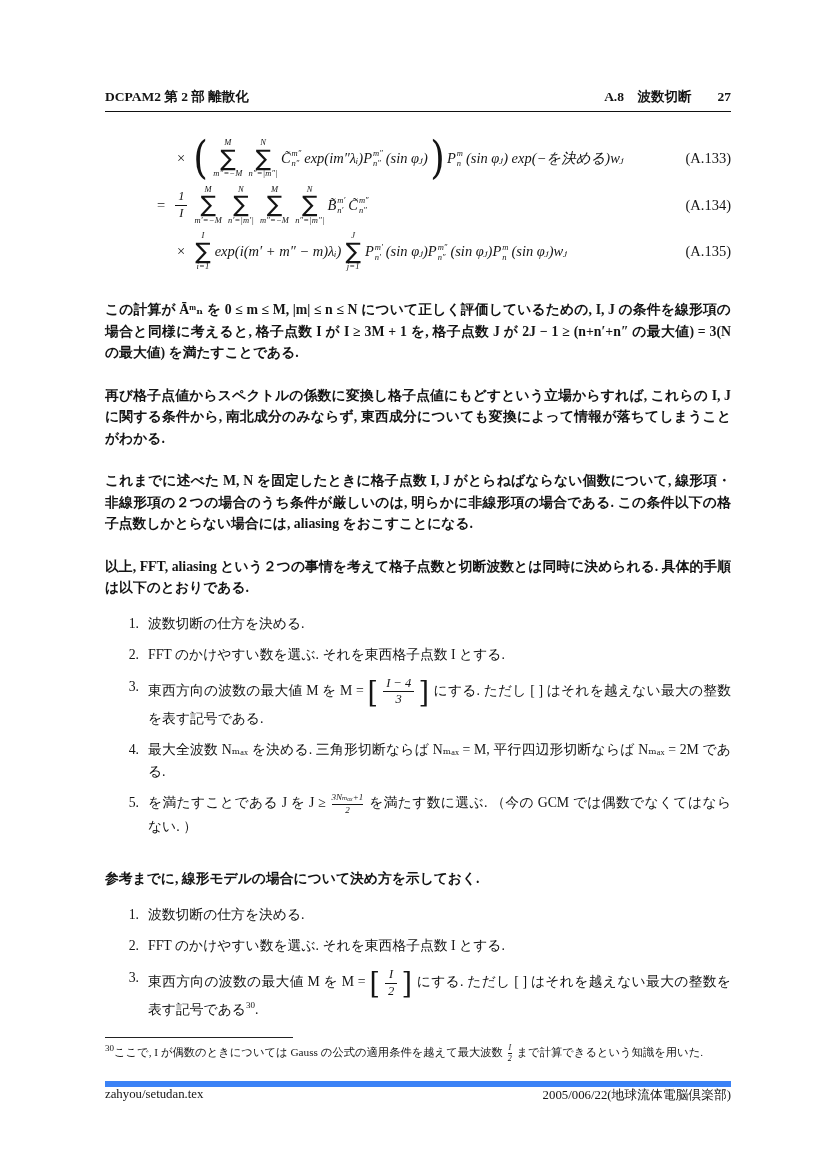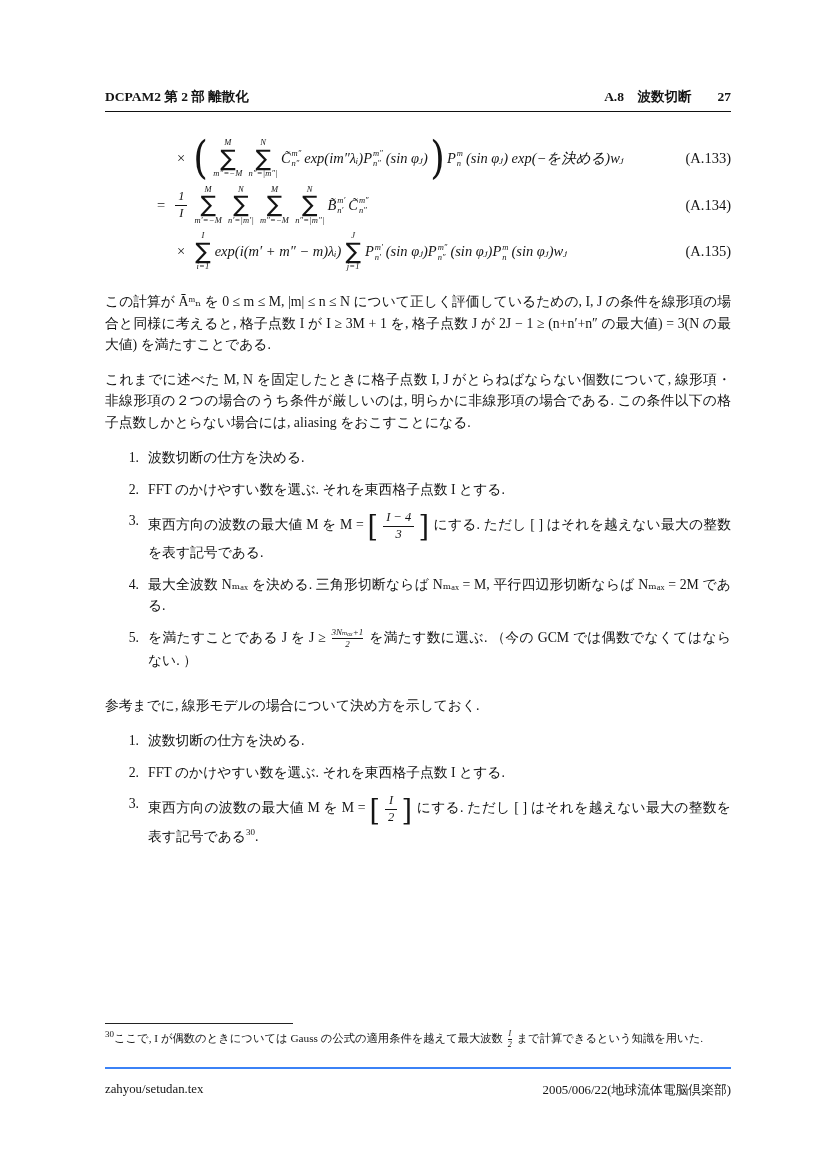--- a/index.html
+++ b/index.html
@@ -47,40 +47,40 @@
   .bigp {
     font-style:normal; font-size:44px; line-height:0;
     font-family:"DejaVu Serif",serif; font-weight:300;
     transform:scaleX(0.85); display:inline-block; padding:0 1px;
   }
   .dfrac { display:inline-flex; flex-direction:column; align-items:center;
            font-size:12.5px; line-height:1.25; margin:0 4px; vertical-align:middle; }
   .dfrac .dnum { padding:0 3px; }
   .dfrac .dden { border-top:1px solid #141414; padding:0 3px; width:100%; text-align:center; }
   
-  .para { font-size:13.8px; line-height:21.5px; text-align:justify; margin-top:13px; }
+  .para { font-size:13.8px; line-height:21.5px; text-align:justify; margin-top:21px;font-weight:bold; }
   .list { list-style:none; margin-top:14px; }
   .li { display:flex; margin-bottom:10px; font-size:13.8px; line-height:21.5px; }
   .li .num { width:34px; flex:none; text-align:right; margin-right:9px; }
   .li-body { text-align:justify; }
   .mathline { display:inline-flex; align-items:center; vertical-align:middle; }
   .bigbr { font-size:30px; line-height:0; font-weight:300; vertical-align:middle;
            font-family:"DejaVu Serif",serif; display:inline-block; transform:scaleX(0.9); }
   .dfrac.it { font-style:italic; }
   .ifrac { display:inline-flex; flex-direction:column; align-items:center;
            font-size:9px; line-height:1.25; vertical-align:middle; margin:0 2px;
            font-style:italic; }
   .ifrac .bot { border-top:1px solid #141414; width:100%; text-align:center; }
   .fref { vertical-align:super; font-size:9px; line-height:0; }
   
   .fnblock { margin-top:auto; padding-top:6px; }
   .fnrule { width:188px; border-top:1px solid #222; margin-bottom:5px; }
   .fn { font-size:11.3px; line-height:15px; }
   .fn .ifrac { font-size:8px; }
-  .ftr { border-top:2px solid #3b82f6; margin-top:17px; padding-top:13px;
+  .ftr { border-top:6px solid #3b82f6; margin-top:17px; padding-top:0;
          display:flex; justify-content:space-between; font-size:12.8px; }
 </style>
 </head>
 <body>
 
 <div class="page">
 
   <div class="hdr">
     <span>DCPAM2 第 2 部 離散化</span>
     <span class="hdr-right">
@@ -210,21 +210,23 @@
             <span>m</span>
             <span>n</span>
           </span>
       </span>
       <span>(sin φⱼ)wⱼ</span>
       <span class="tag">(A.135)</span>
     </div>
   </div>
 
   <p class="para">この計算が Āᵐₙ を 0 ≤ m ≤ M, |m| ≤ n ≤ N について正しく評価しているための, I, J の条件を線形項の場合と同様に考えると, 格子点数 I が I ≥ 3M + 1 を, 格子点数 J が 2J − 1 ≥ (n+n′+n″ の最大値) = 3(N の最大値) を満たすことである.</p>
+  <p class="para">再び格子点値からスペクトルの係数に変換し格子点値にもどすという立場からすれば, これらの I, J に関する条件から, 南北成分のみならず, 東西成分についても変換によって情報が落ちてしまうことがわかる.</p>
   <p class="para">これまでに述べた M, N を固定したときに格子点数 I, J がとらねばならない個数について, 線形項・非線形項の２つの場合のうち条件が厳しいのは, 明らかに非線形項の場合である. この条件以下の格子点数しかとらない場合には, aliasing をおこすことになる.</p>
+  <p class="para">以上, FFT, aliasing という２つの事情を考えて格子点数と切断波数とは同時に決められる. 具体的手順は以下のとおりである.</p>
 
   <ol class="list">
     <li class="li">
       <span class="num">1.</span>
       <span class="li-body">波数切断の仕方を決める.</span>
     </li>
     <li class="li">
       <span class="num">2.</span>
       <span class="li-body">FFT のかけやすい数を選ぶ. それを東西格子点数 I とする.</span>
     </li>

